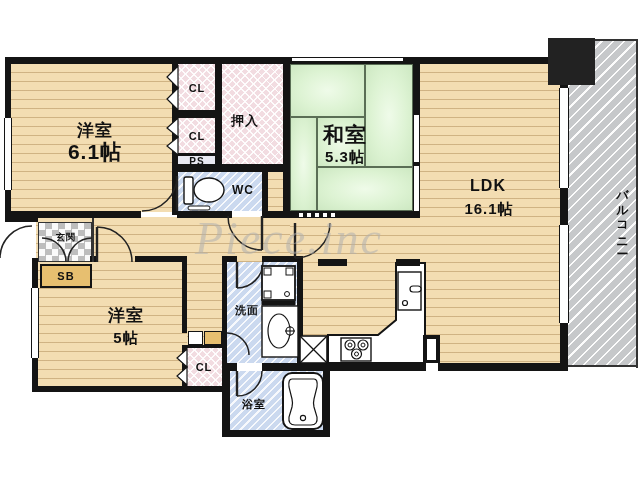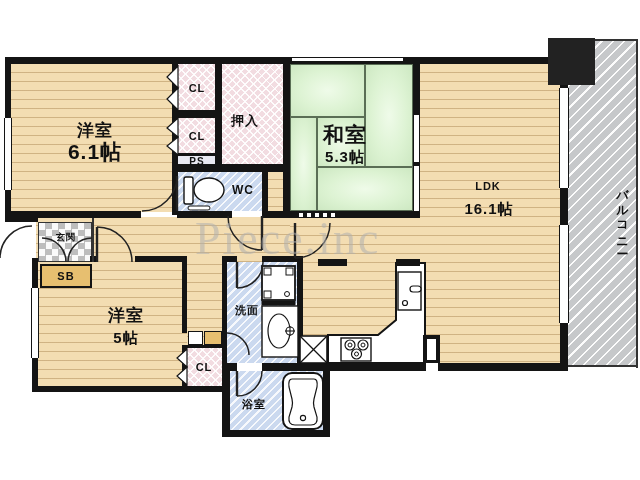--- a/index.html
+++ b/index.html
@@ -24,21 +24,21 @@
   .win{background:#fff;position:absolute;}
   .checker{background-image:repeating-conic-gradient(#bdbdbd 0% 25%,#fafafa 0% 50%);
            background-size:13px 13px;border:1px solid #333;box-sizing:border-box;}
   .lbl{position:absolute;transform:translate(-50%,-50%);white-space:nowrap;
        font-weight:600;letter-spacing:1px;z-index:30;}
   .vert{writing-mode:vertical-rl;transform:translate(-50%,-50%);letter-spacing:3px;}
   .box{position:absolute;box-sizing:border-box;border:2px solid #141414;}
   svg.overlay{position:absolute;left:0;top:0;z-index:20;}
   .z10{z-index:10;} .z5{z-index:5;}
   .watermark{position:absolute;z-index:40;font-family:"Liberation Serif","DejaVu Serif",serif;
-       color:rgba(175,175,175,.55);font-size:46px;letter-spacing:2px;z-index:40;}
+       font-style:italic;color:rgba(175,175,175,.55);font-size:46px;letter-spacing:2px;z-index:40;}
   .dashdoor{background:repeating-linear-gradient(90deg,#fff 0 4px,#141414 4px 8px);
        border:1px solid #141414;box-sizing:border-box;}
 </style>
 </head>
 <body>
 
 <div class="abs wood z5" style="left:11px;top:64px;width:161px;height:148px;"></div>
 <div class="abs wood z5" style="left:36px;top:217px;width:254px;height:45px;"></div>
 <div class="abs wood z5" style="left:268px;top:171px;width:22px;height:47px;"></div>
 <div class="abs wood z5" style="left:187px;top:256px;width:35px;height:92px;"></div>
@@ -214,21 +214,21 @@
 
 <div class="lbl" style="left:95px;top:130px;font-size:17px;">洋室</div>
 <div class="lbl" style="left:95px;top:152px;font-size:21px;">6.1帖</div>
 <div class="lbl" style="left:197px;top:88px;font-size:11px;">CL</div>
 <div class="lbl" style="left:197px;top:136px;font-size:11px;">CL</div>
 <div class="lbl" style="left:197px;top:161px;font-size:10px;">PS</div>
 <div class="lbl" style="left:245px;top:121px;font-size:13px;">押入</div>
 <div class="lbl" style="left:243px;top:190px;font-size:12px;">WC</div>
 <div class="lbl" style="left:345px;top:135px;font-size:21px;">和室</div>
 <div class="lbl" style="left:345px;top:157px;font-size:15px;">5.3帖</div>
-<div class="lbl" style="left:488px;top:186px;font-size:11px;">LDK</div>
+<div class="lbl" style="left:488px;top:186px;font-size:16px;">LDK</div>
 <div class="lbl" style="left:489px;top:209px;font-size:15px;">16.1帖</div>
 <div class="lbl vert" style="left:622px;top:215px;font-size:12px;">バルコニー</div>
 <div class="lbl" style="left:66px;top:237px;font-size:9px;">玄関</div>
 <div class="lbl" style="left:66px;top:276px;font-size:11px;">SB</div>
 <div class="lbl" style="left:126px;top:315px;font-size:17px;">洋室</div>
 <div class="lbl" style="left:126px;top:338px;font-size:15px;">5帖</div>
 <div class="lbl" style="left:204px;top:367px;font-size:11px;">CL</div>
 <div class="lbl" style="left:247px;top:310px;font-size:11px;">洗面</div>
 <div class="lbl" style="left:254px;top:404px;font-size:11px;">浴室</div>
 <div class="watermark" style="left:195px;top:212px;">Piece.inc</div>

